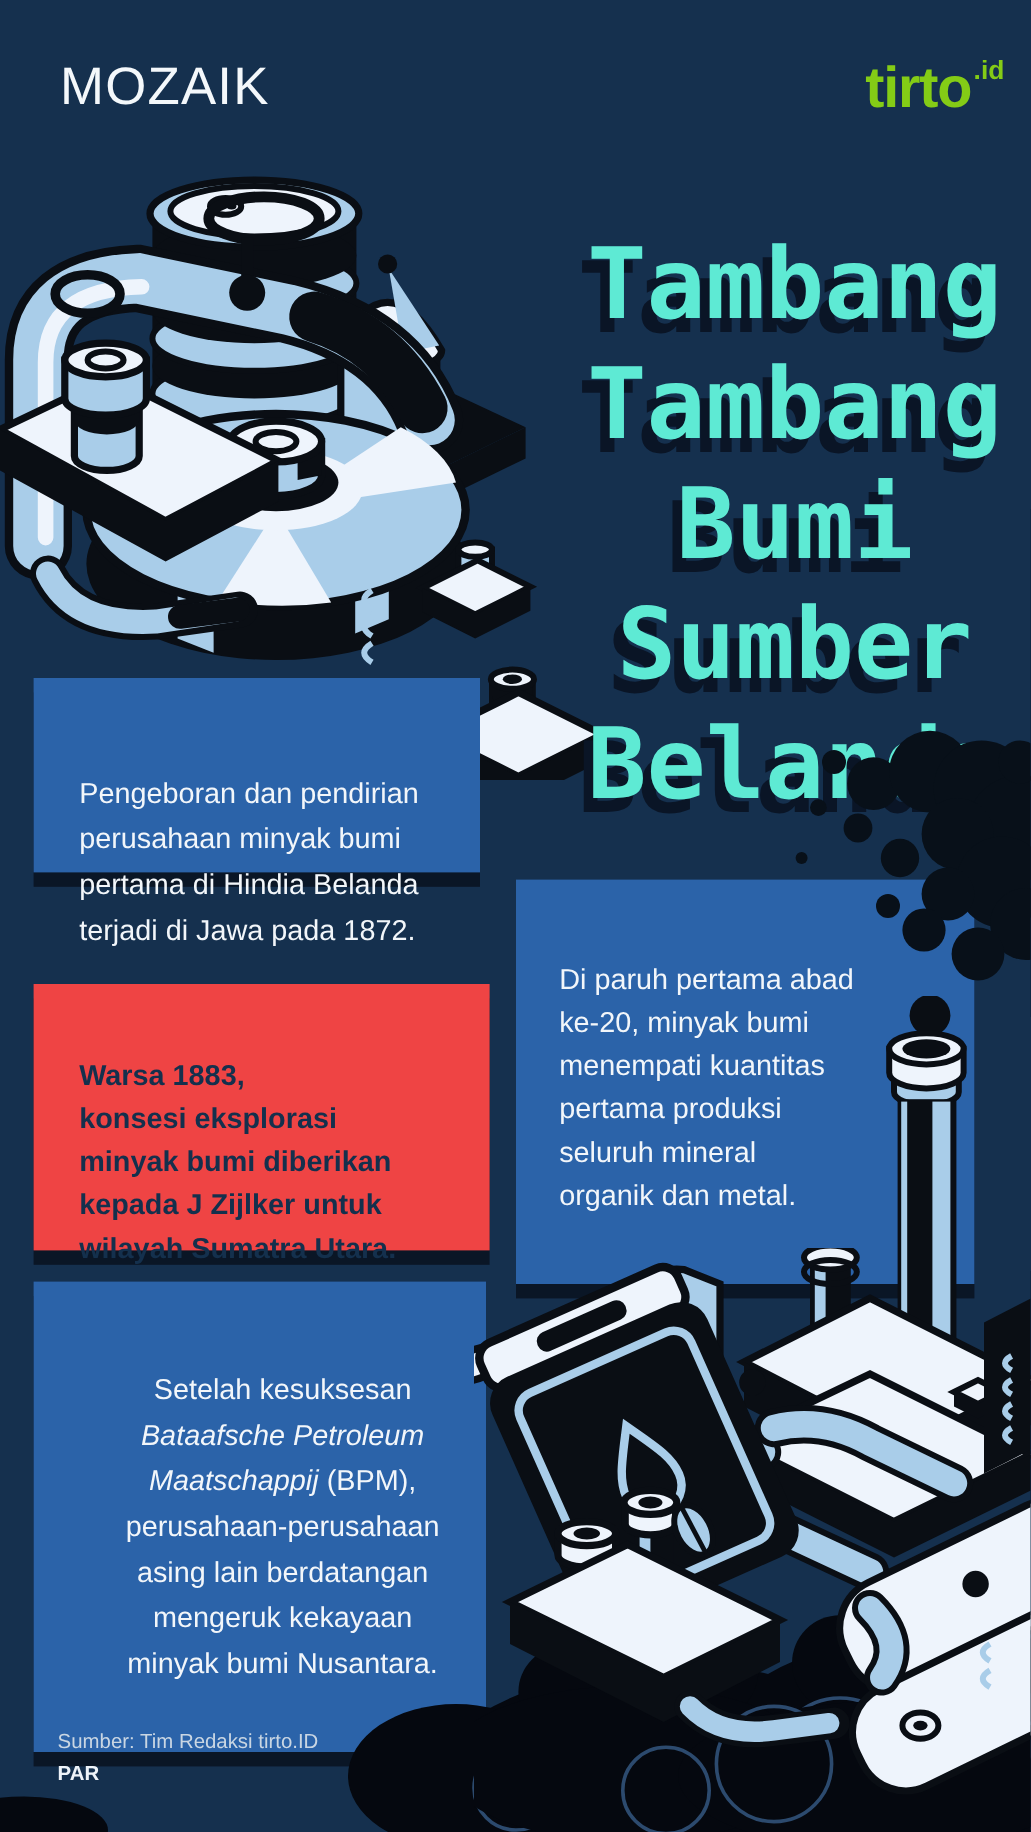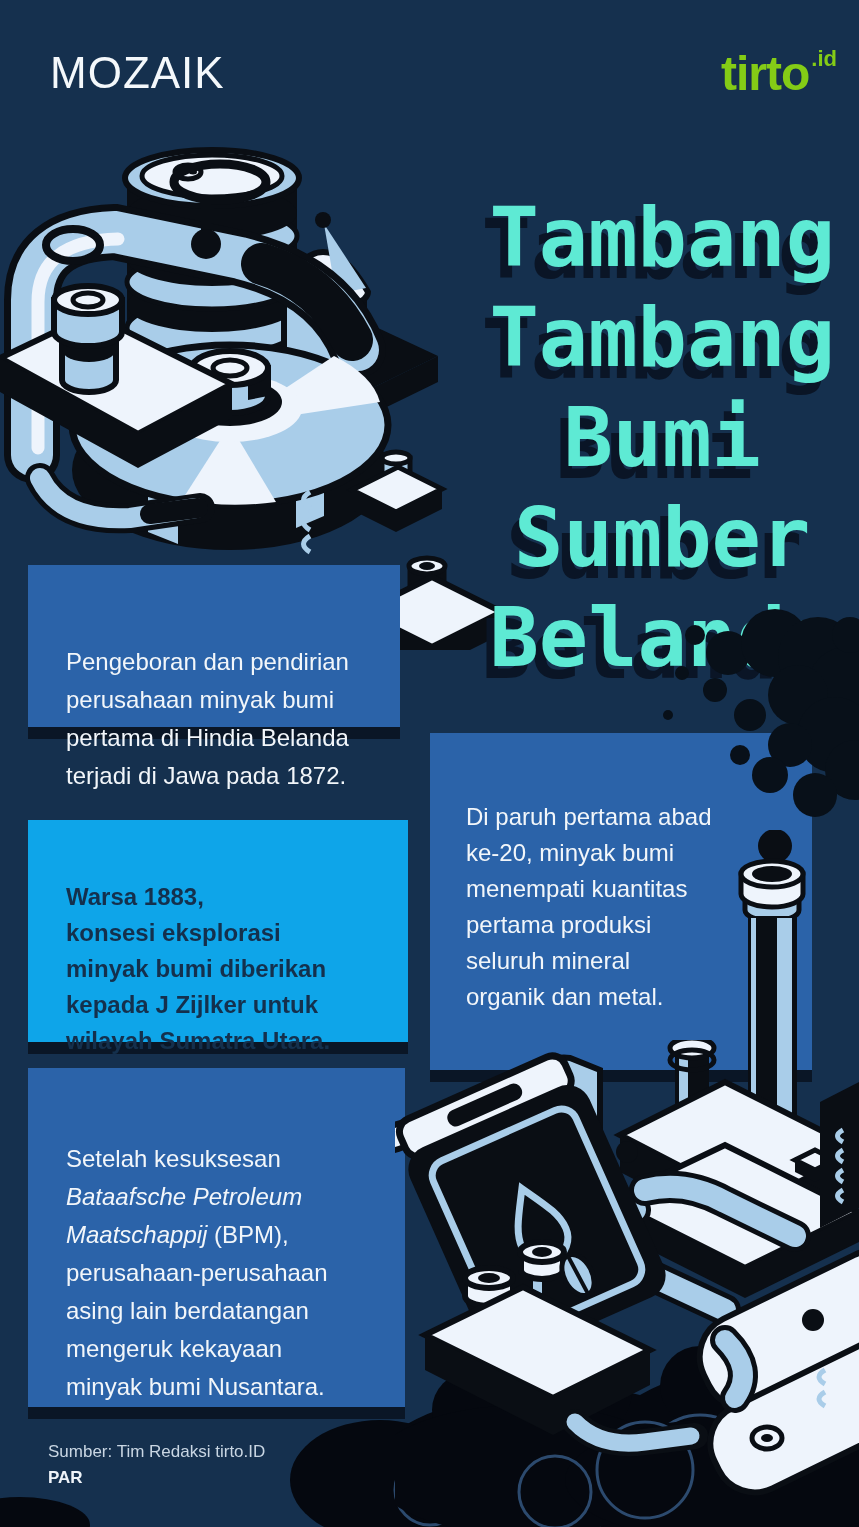--- a/index.html
+++ b/index.html
@@ -25,25 +25,25 @@
     text-shadow:-8px 12px 0 #0a1526;
     z-index:3;
   }
   
   .card {
     box-sizing:border-box; white-space:pre-line;
     font-size:24px; line-height:38px; color:#f2f6fa;
     box-shadow:0 12px 0 #0a1626; z-index:4;
   }
   .card.blue { background:#2b63a9; }
-  .card.gold { background:#0ea5e9; color:#14304d; font-weight:bold; line-height:36px; }
+  .card.gold { background:#ef4444; color:#14304d; font-weight:bold; line-height:36px; }
   #card-drilling { left:28px; top:565px; width:372px; height:162px; padding:40px 0 0 38px; }
   #card-concession { left:28px; top:820px; width:380px; height:222px; padding:23px 0 0 38px; }
   #card-production { left:430px; top:733px; width:382px; height:337px; padding:30px 0 0 36px; line-height:36px; }
-  #card-bpm { left:28px; top:1068px; width:377px; height:339px; padding:34px 0 0 38px; }
+  #card-bpm { left:28px; top:1068px; width:377px; height:392px; padding:34px 0 0 38px;text-align:center; }
   
   .footer-source { left:48px; top:1442px; font-size:17px; color:#c9d6e3; z-index:9; }
   .footer-credit { left:48px; top:1468px; font-size:17px; font-weight:bold; color:#eef3f9; z-index:9;text-align:right; }
   svg { display:block; }
   .z1{z-index:1}.z5{z-index:5}.z6{z-index:6}.z7{z-index:7}.z8{z-index:8}
 </style>
 </head>
 <body>
 
 <div id="poster">

